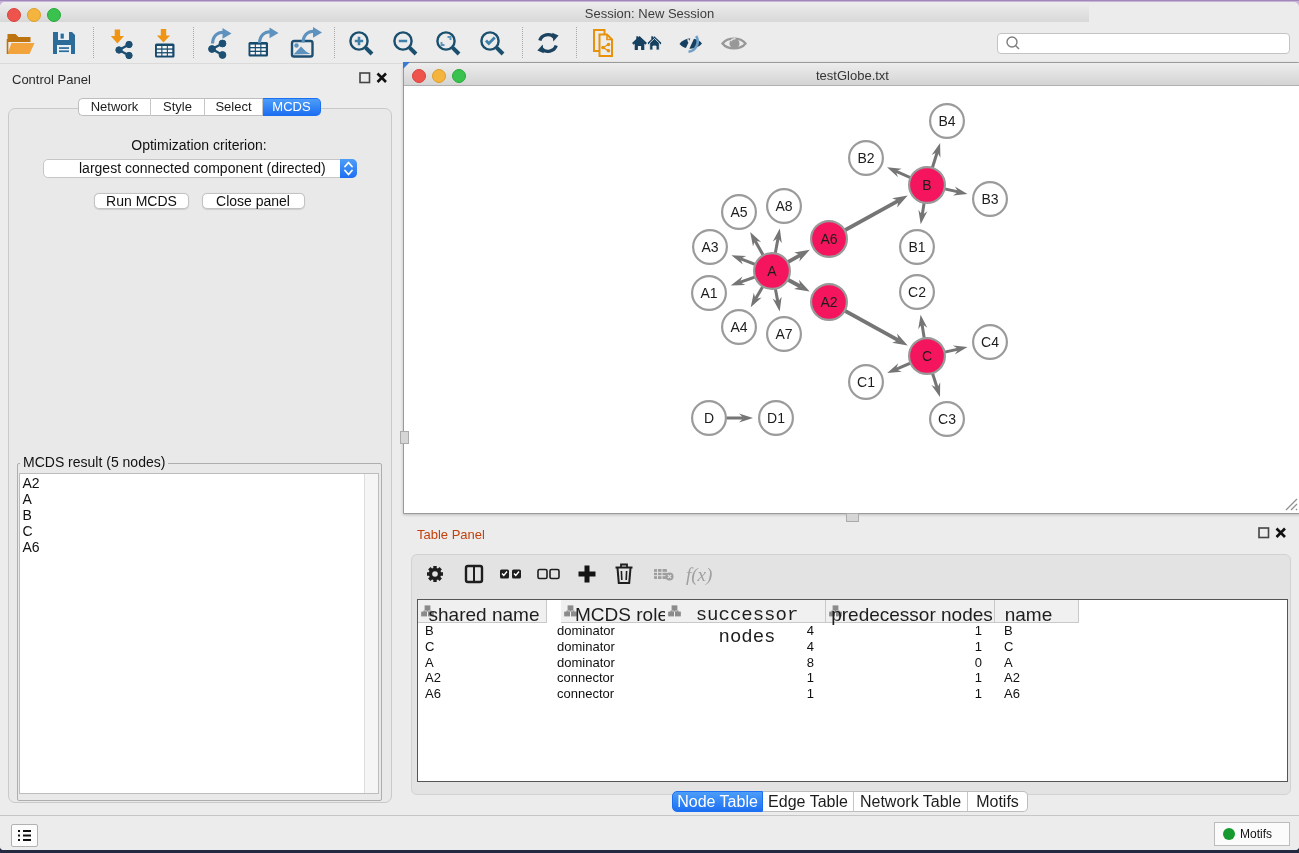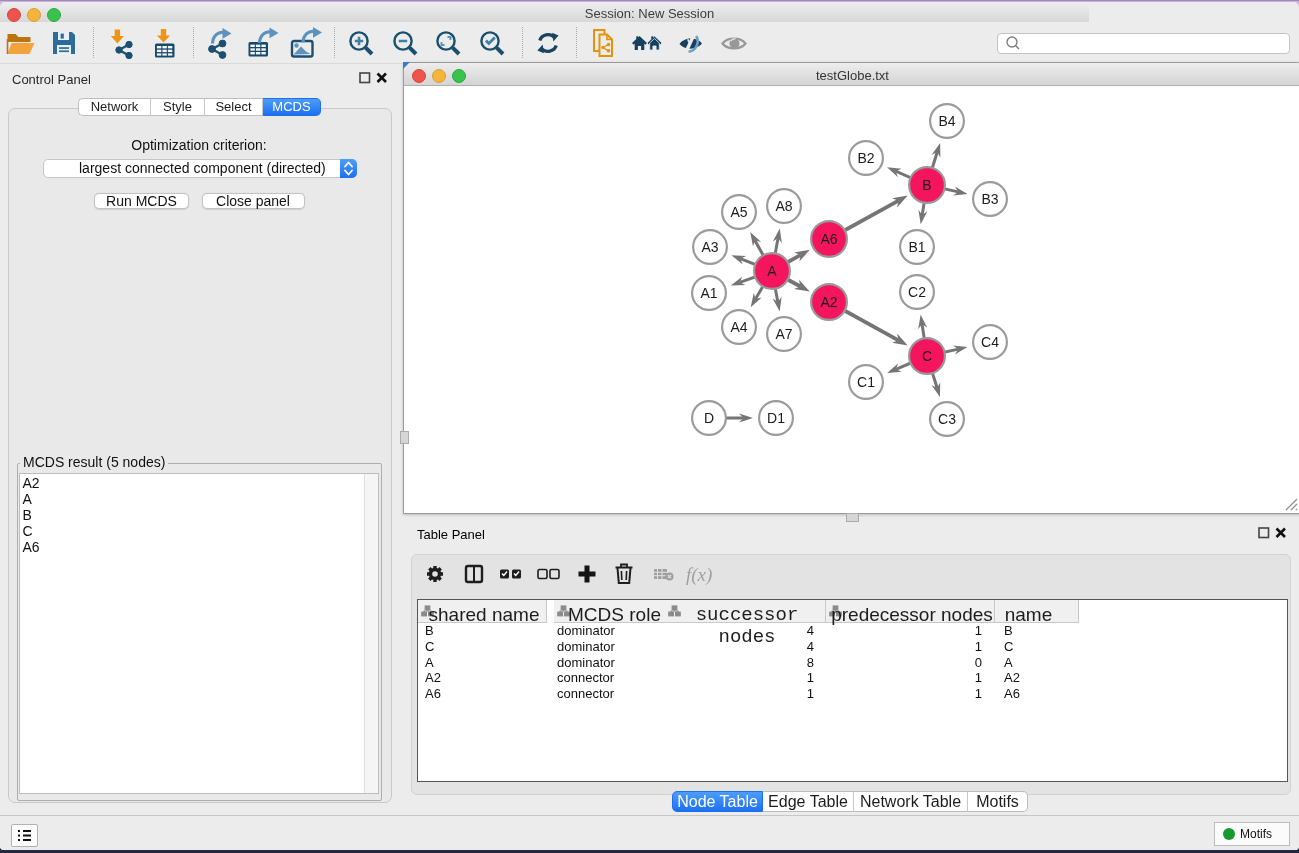--- a/index.html
+++ b/index.html
@@ -49,21 +49,21 @@
     font-size:12px;color:#111;line-height:22px;}
   #memdot{position:absolute;left:8px;top:5px;width:12px;height:12px;border-radius:50%;background:#169a2f;}
   
   #netwin{top:60px;left:403px;width:897px;height:450px;background:#fff;border:1px solid #9a9a9a;
     border-radius:5px 5px 0 0;box-shadow:0 1px 3px rgba(0,0,0,0.2);}
   #nettitle{position:absolute;top:0;left:0;width:100%;height:22px;background:linear-gradient(#ededed,#d4d4d4);
     border-bottom:1px solid #b0b0b0;border-radius:5px 5px 0 0;}
   #netname{position:absolute;top:4.5px;left:0;width:100%;text-align:center;font-size:13px;color:#353535;}
   #netcanvas{position:absolute;top:23px;left:0;width:895px;height:426px;background:#fff;}
   
-  #tpTitle{top:525px;left:417px;font-size:13px;color:#000000;}
+  #tpTitle{top:525px;left:417px;font-size:13px;color:#c2410c;}
   #tpBox{top:551.5px;left:411px;width:878px;height:239px;background:#e3e3e3;border:1px solid #d2d2d2;border-radius:6px;}
   #tbl{position:absolute;left:5px;top:44px;width:869px;height:181px;background:#fff;border:1px solid #555;}
   .hdrcell{position:absolute;top:0;height:22px;background:#f0f0f0;border-right:1px solid #c9c9c9;border-bottom:1px solid #c9c9c9;}
   .hdrlabel{position:absolute;top:4px;width:100%;text-align:center;font-size:19px;color:#1d1d1d;}
   .cell{position:absolute;font-size:13px;color:#101010;height:16px;line-height:16px;}
   .btabs{position:absolute;display:flex;height:21px;}
   .btab{height:19px;line-height:19px;font-size:16px;color:#1d1d1d;text-align:center;background:#fff;
     border-top:1px solid #bdbdbd;border-bottom:1px solid #bdbdbd;border-right:1px solid #c6c6c6;}
   .btab.first{border-left:1px solid #bdbdbd;border-radius:5px 0 0 5px;}
   .btab.last{border-right:1px solid #bdbdbd;border-radius:0 5px 5px 0;}
@@ -435,21 +435,21 @@
           <svg width="13" height="12" style="position:absolute;left:3px;top:5px;">
             <g fill="none" stroke="#8a8a8a" stroke-width="1.2">
               <rect x="4.2" y="1" width="4.6" height="3.6" fill="#8a8a8a"></rect>
               <rect x="0.8" y="7.2" width="4.6" height="3.6" fill="#8a8a8a"></rect>
               <rect x="7.6" y="7.2" width="4.6" height="3.6" fill="#8a8a8a"></rect>
               <path d="M 6.5,4.6 L 6.5,6 M 3.1,7.2 L 3.1,6 L 9.9,6 L 9.9,7.2"></path>
             </g>
           </svg>
           <div class="hdrlabel" style="padding-left:4px;width:calc(100% - 4px);">shared name</div>
         </div>
-<div class="hdrcell" style="left:136px;width:117px;">
+<div class="hdrcell" style="left:143px;width:117px;">
           <svg width="13" height="12" style="position:absolute;left:3px;top:5px;">
             <g fill="none" stroke="#8a8a8a" stroke-width="1.2">
               <rect x="4.2" y="1" width="4.6" height="3.6" fill="#8a8a8a"></rect>
               <rect x="0.8" y="7.2" width="4.6" height="3.6" fill="#8a8a8a"></rect>
               <rect x="7.6" y="7.2" width="4.6" height="3.6" fill="#8a8a8a"></rect>
               <path d="M 6.5,4.6 L 6.5,6 M 3.1,7.2 L 3.1,6 L 9.9,6 L 9.9,7.2"></path>
             </g>
           </svg>
           <div class="hdrlabel" style="padding-left:4px;width:calc(100% - 4px);">MCDS role</div>
         </div>

